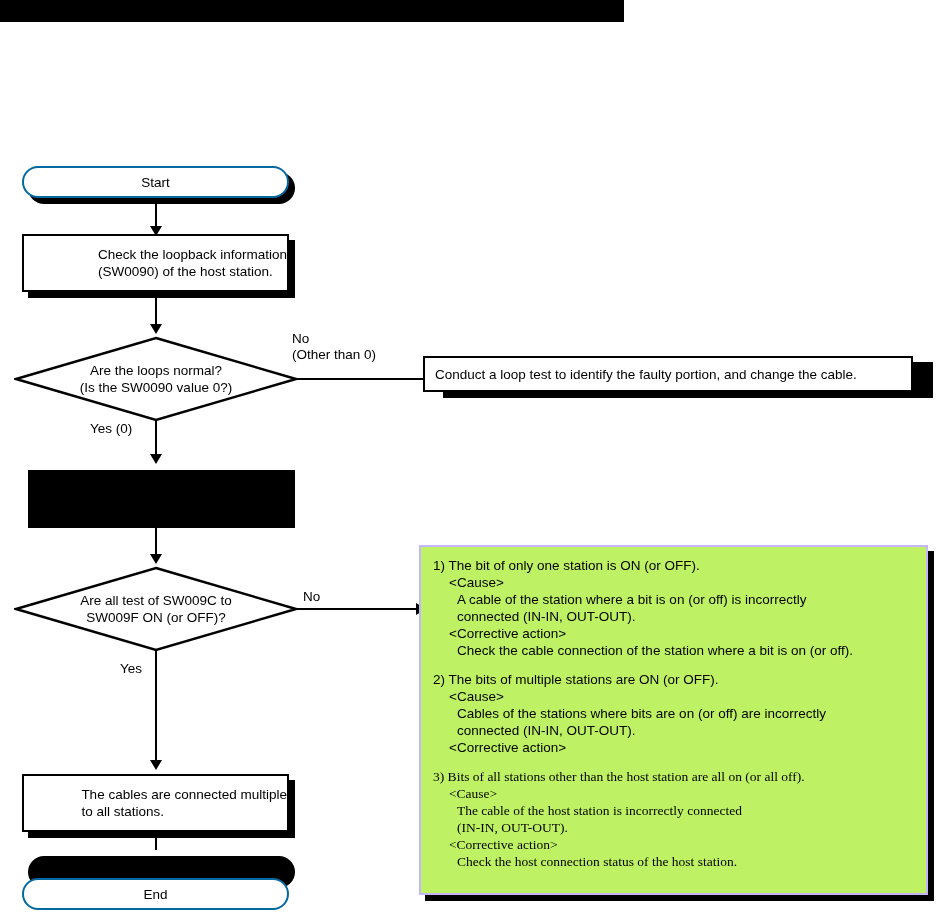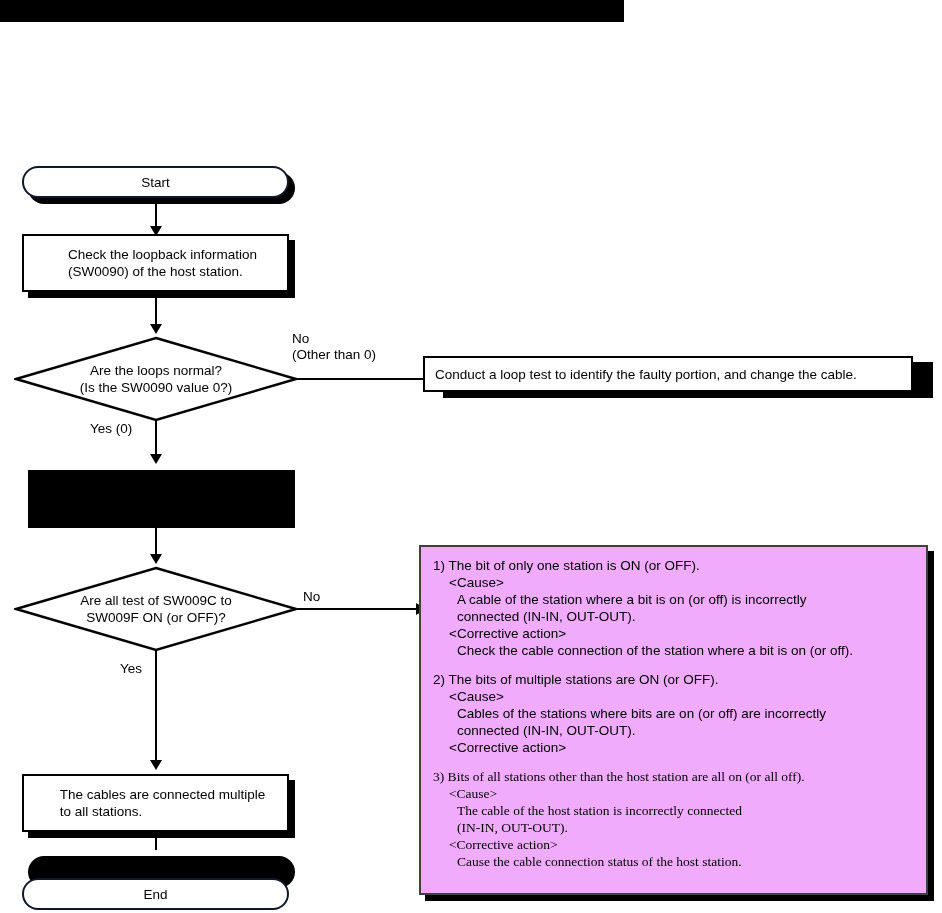--- a/index.html
+++ b/index.html
@@ -32,41 +32,41 @@
   }
 
   
   .node {
     position: absolute;
     box-sizing: border-box;
     background: #ffffff;
     border: 2px solid #000000;
     display: flex;
     align-items: center;
-    justify-content: center;
+    justify-content: flex-end;
   }
   .node .txt {
     font-size: 13.5px;
     line-height: 17px;
     white-space: pre-line;
   }
   
   .shadow {
     position: absolute;
     background: #000000;
     z-index: 0;
   }
   .node, .term, .dia-wrap { z-index: 2; }
 
   
   .term {
     position: absolute;
     box-sizing: border-box;
     background: #ffffff;
-    border: 2px solid #0f172a;
+    border: 2px solid #0369a1;
     border-radius: 22px;
     display: flex;
     align-items: center;
     justify-content: center;
     font-size: 13.5px;
   }
   .term-shadow {
     position: absolute;
     background: #000000;
     border-radius: 22px;
@@ -129,22 +129,22 @@
     font-size: 13.5px;
     line-height: 16px;
     white-space: pre-line;
     z-index: 3;
   }
 
   
   .panel {
     position: absolute;
     box-sizing: border-box;
-    background: #f0abfc;
-    border: 2px solid #404040;
+    background: #bef264;
+    border: 2px solid #c4b5fd;
     padding: 10px 12px 10px 12px;
     z-index: 2;
   }
   .panel-item { margin-bottom: 12px; }
   .panel-item:last-child { margin-bottom: 0; font-family: Liberation Serif, serif; }
   .item-head {
     font-size: 13.5px;
     line-height: 17px;
     white-space: pre-line;
   }
@@ -275,18 +275,18 @@
 connected (IN-IN, OUT-OUT).</div>
       <div class="sub-head">&lt;Corrective action&gt;</div>
     </div>
 
     <div class="panel-item">
       <div class="item-head">3) Bits of all stations other than the host station are all on (or all off).</div>
       <div class="sub-head">&lt;Cause&gt;</div>
       <div class="sub-body">The cable of the host station is incorrectly connected
 (IN-IN, OUT-OUT).</div>
       <div class="sub-head">&lt;Corrective action&gt;</div>
-      <div class="sub-body">Cause the cable connection status of the host station.</div>
+      <div class="sub-body">Check the host connection status of the host station.</div>
     </div>
 
   </div>
 
 </div>
 
 </body></html>

